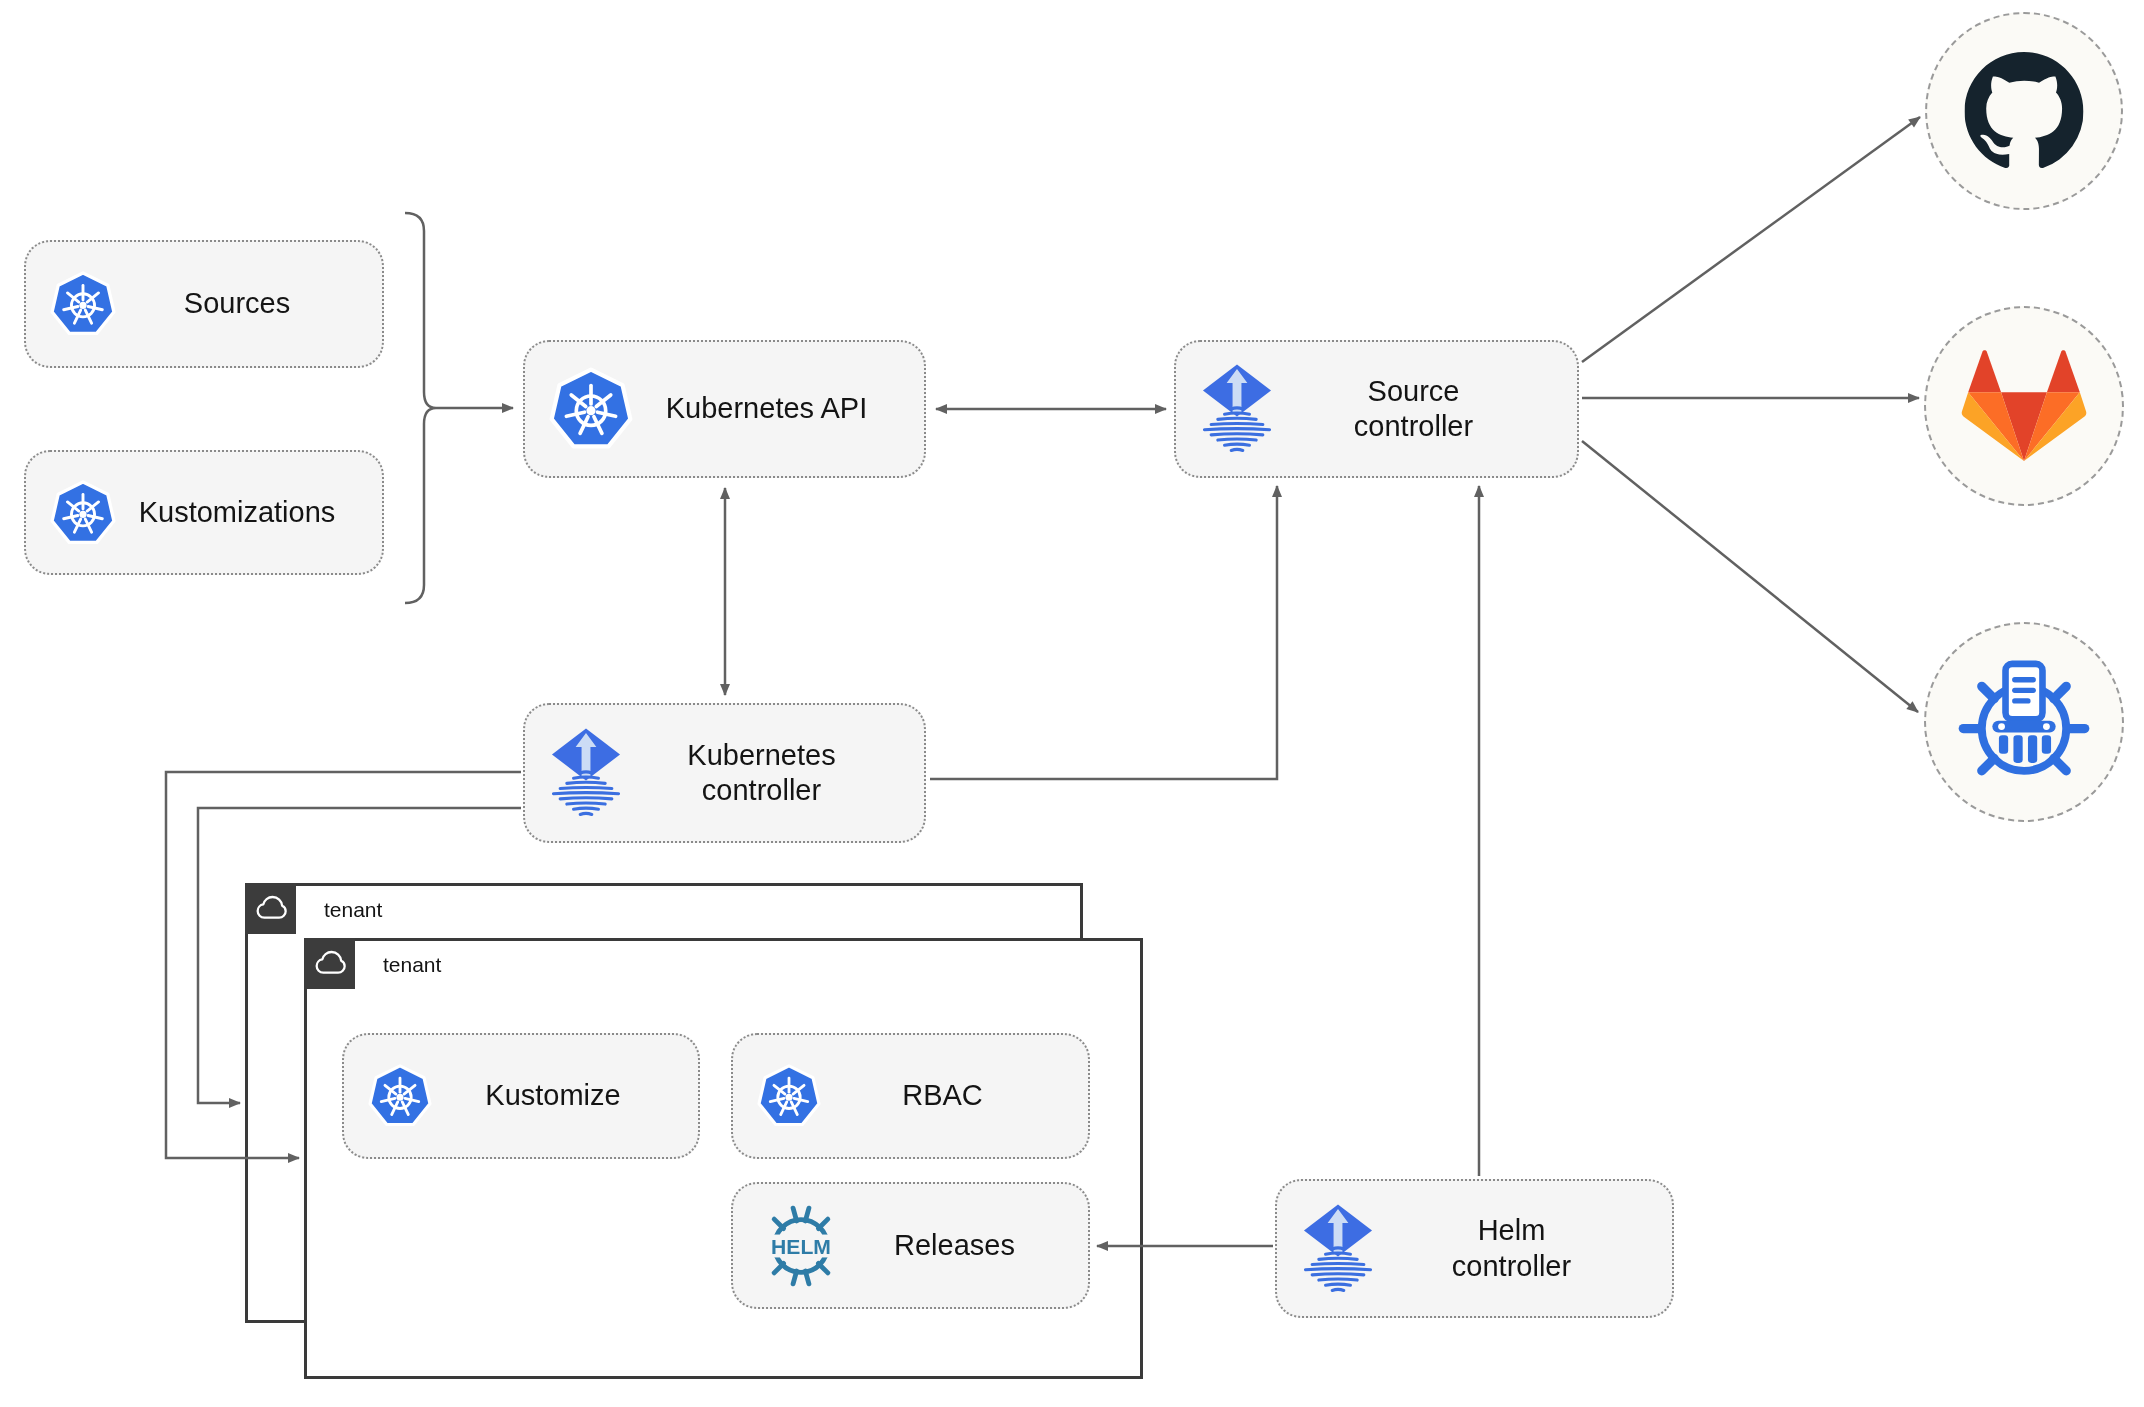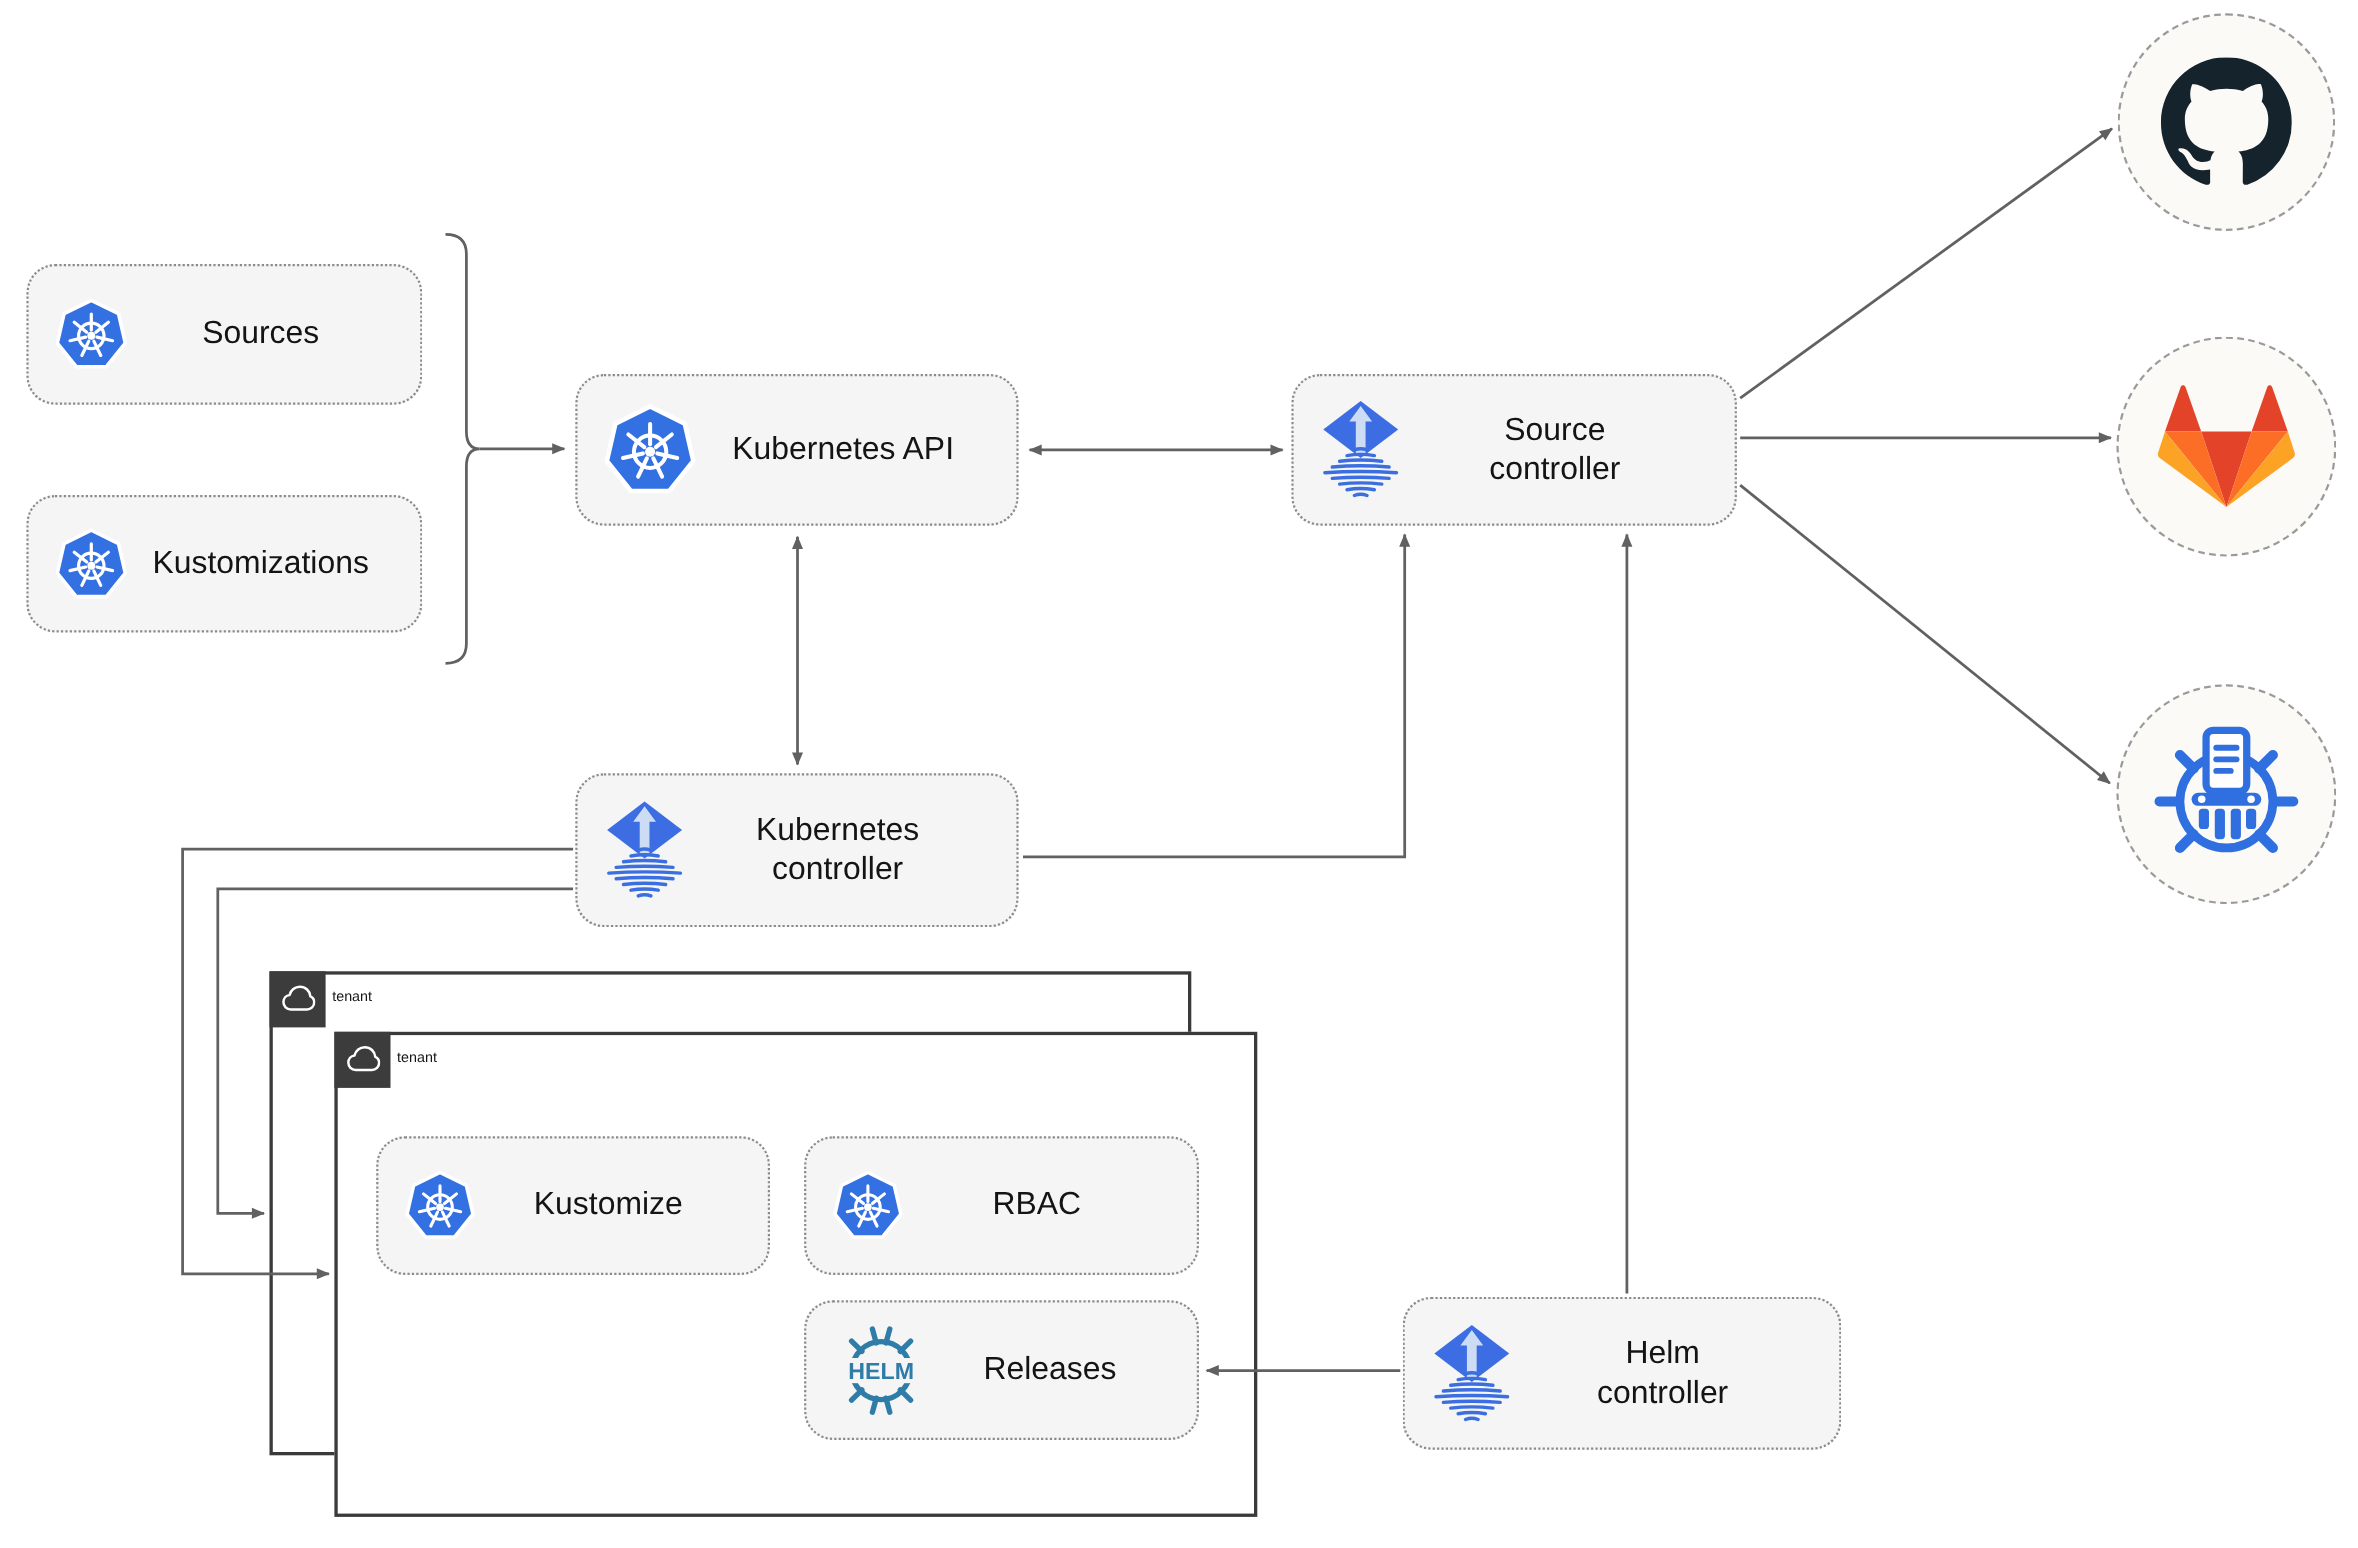--- a/index.html
+++ b/index.html
@@ -9,21 +9,21 @@
         border:2px dotted #8a8a8a;border-radius:26px;box-sizing:border-box;
         padding:0 24px;z-index:3;}
   .lbl{flex:1;text-align:center;font-size:29px;color:#141414;line-height:1.22;}
   .ln{display:block;}
   .ic{flex:0 0 auto;display:block;}
   .tenant{position:absolute;background:#ffffff;border:3px solid #3a3a3a;box-sizing:border-box;}
   .t1{z-index:1;}
   .t2{z-index:2;}
   .thead{position:absolute;left:-3px;top:-3px;width:51px;height:51px;background:#3c3c3c;
          display:flex;align-items:center;justify-content:center;}
-  .tlabel{position:absolute;left:54px;top:12px;font-size:13px;color:#141414;}
+  .tlabel{position:absolute;left:76px;top:12px;font-size:21px;color:#141414;}
   .extcircle{position:absolute;border-radius:50%;background:#fbfaf6;border:2px dashed #9a9a9a;
              display:flex;align-items:center;justify-content:center;box-sizing:border-box;z-index:3;}
   svg.overlay{position:absolute;left:0;top:0;z-index:5;pointer-events:none;}
   svg.defsonly{position:absolute;width:0;height:0;overflow:hidden;}
 </style>
 </head>
 <body>
 
 <div class="canvas">
 

